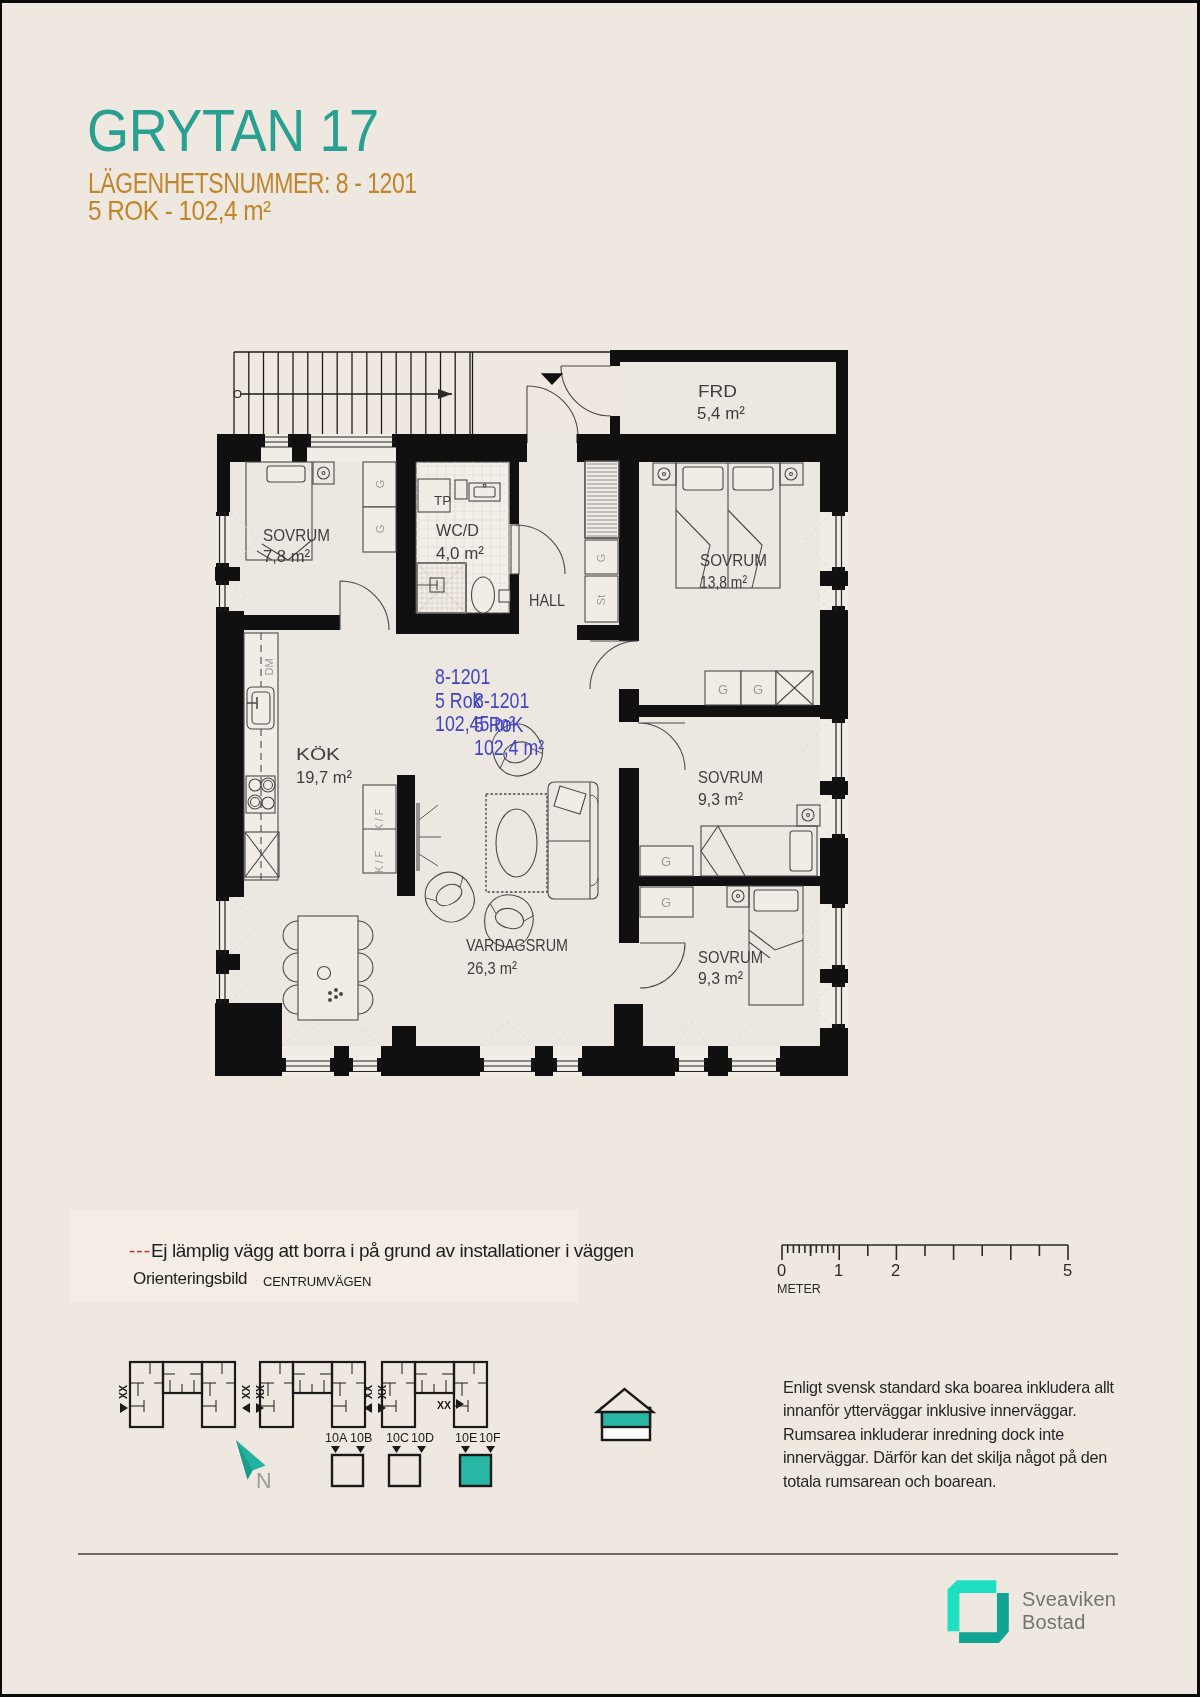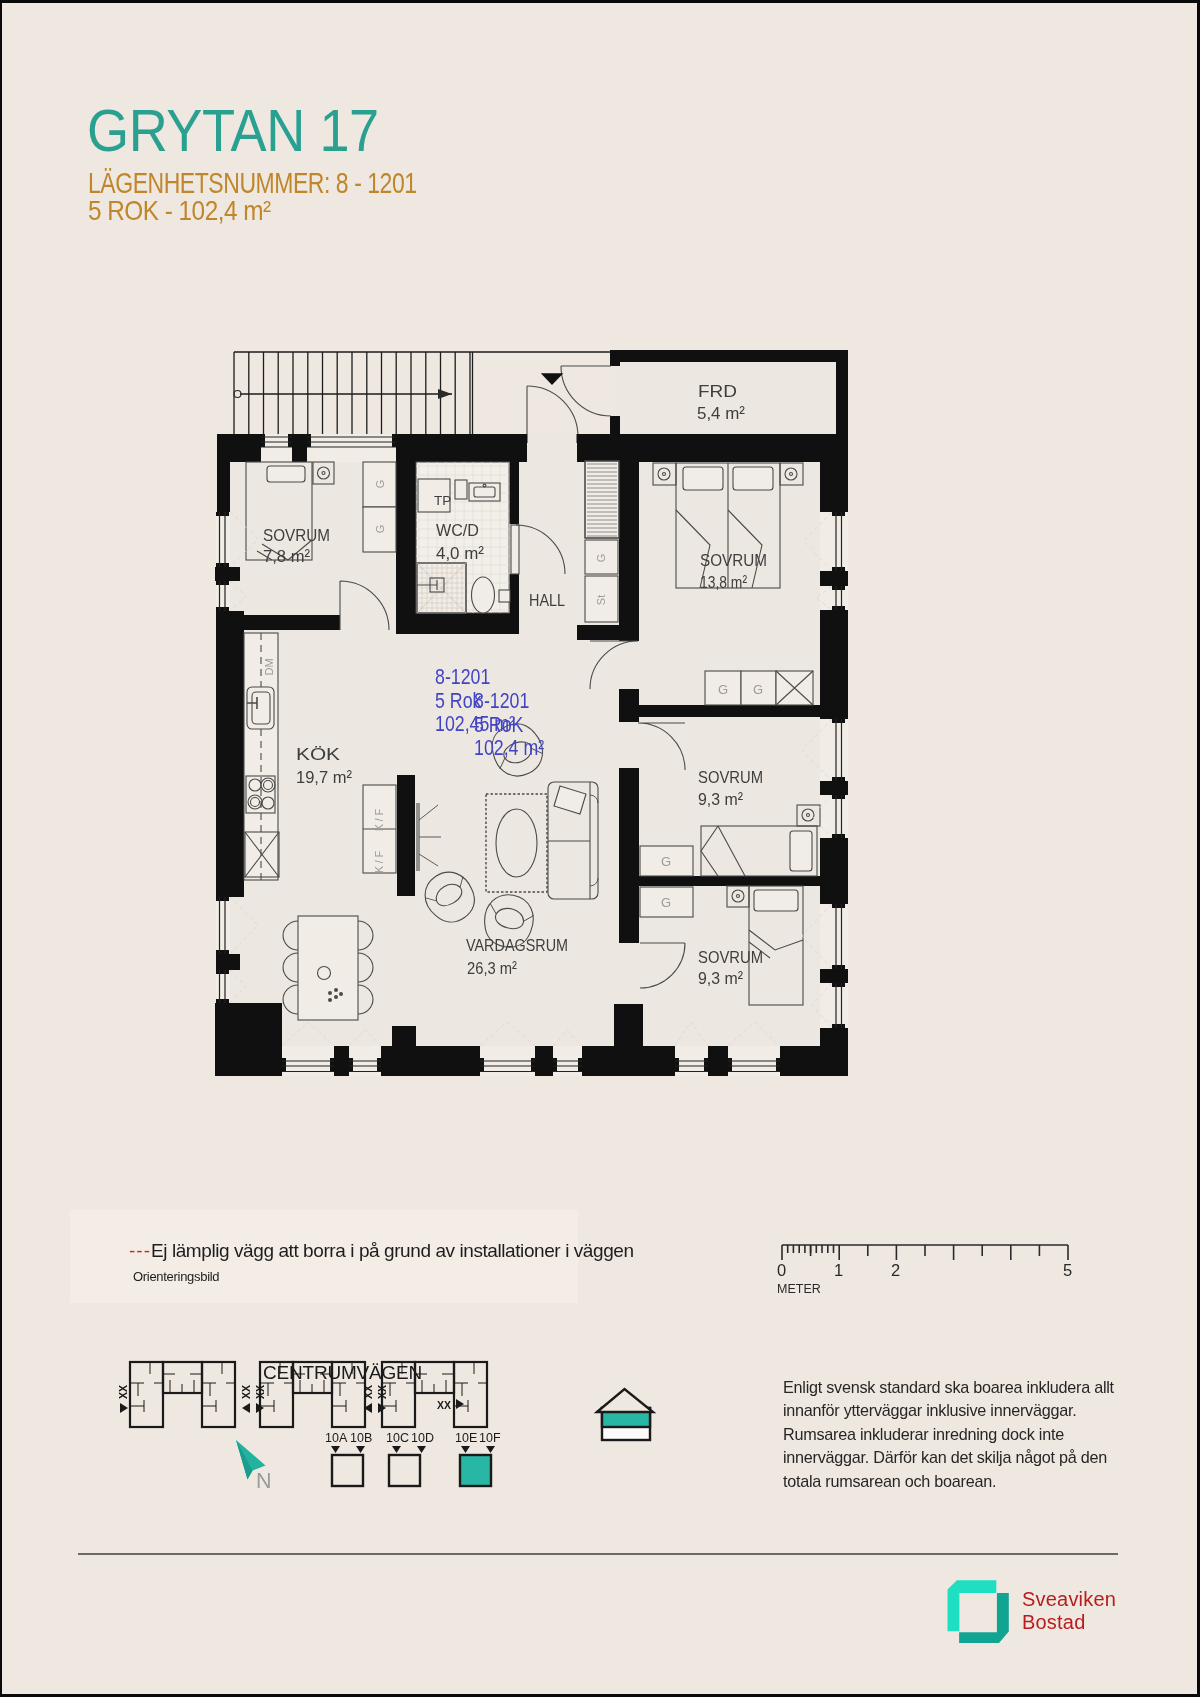--- a/index.html
+++ b/index.html
@@ -6,24 +6,24 @@
 #bt{left:0;top:0;width:1200px;height:2.5px;background:#0a0a0a}
 #bb{left:0;top:1693.5px;width:1200px;height:3.5px;background:#0a0a0a}
 #bl{left:0;top:0;width:1.8px;height:1697px;background:#0a0a0a}
 #br{left:1196.5px;top:0;width:3.5px;height:1697px;background:#0a0a0a}
 #title{left:87px;top:96px;font-size:60px;color:#2aa091;letter-spacing:-0.5px;transform:scaleX(0.902);transform-origin:0 0}
 #sub1{left:88px;top:166px;font-size:30px;color:#c0862c;letter-spacing:-0.6px;transform:scaleX(0.767);transform-origin:0 0}
 #sub2{left:88px;top:195px;font-size:28px;color:#c0862c;letter-spacing:-0.6px;transform:scaleX(0.87);transform-origin:0 0}
 #legendbox{left:70px;top:1210px;width:508px;height:93px;background:#f3ede6}
 #leg1{left:129px;top:1240px;font-size:19px;color:#1d1d1d;letter-spacing:-0.42px}
 #leg1 .red{color:#cc2a1e;letter-spacing:1px}
-#leg2{left:133px;top:1269px;font-size:13px;color:#1d1d1d;letter-spacing:-0.3px}
-#cv{left:263px;top:1362px;font-size:19px;color:#1a1a1a;letter-spacing:-0.2px}
+#leg2{left:133px;top:1269px;font-size:17px;color:#1d1d1d;letter-spacing:-0.3px}
+#cv{left:263px;top:1274px;font-size:13px;color:#1a1a1a;letter-spacing:-0.2px}
 #para{left:783px;top:1376px;width:420px;font-size:16.2px;line-height:23.4px;color:#262626;letter-spacing:-0.25px;white-space:nowrap}
-#sv{left:1022px;top:1588px;font-size:20px;line-height:23px;color:#b91c1c;letter-spacing:0.2px}
+#sv{left:1022px;top:1588px;font-size:20px;line-height:23px;color:#737373;letter-spacing:0.2px}
 #fline{left:78px;top:1553px;width:1040px;height:2px;background:#6e6963}
 </style></head>
 <body>
 <div class="abs" id="legendbox"></div>
 <svg class="abs" style="left:0;top:0" width="1200" height="1697" viewBox="0 0 1200 1697" font-family="Liberation Sans">
 <rect x="215" y="434" width="633" height="642" fill="#ece8e1"></rect>
     <rect x="617" y="362" width="220" height="74" fill="#ece8e1"></rect>
     <g stroke="#1c1c1c" stroke-width="1.3" fill="none">
       <path d="M234 352 H610"></path>
       <path d="M234.0 352 V434"></path>

